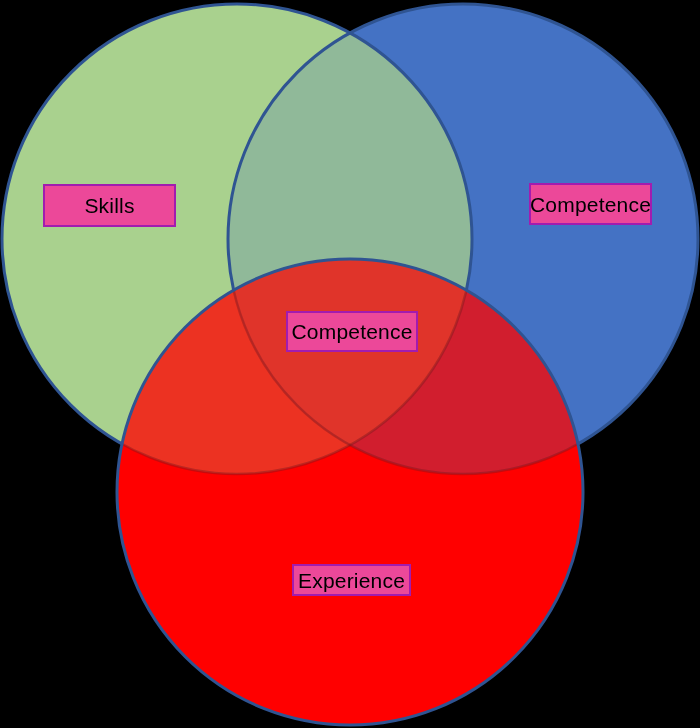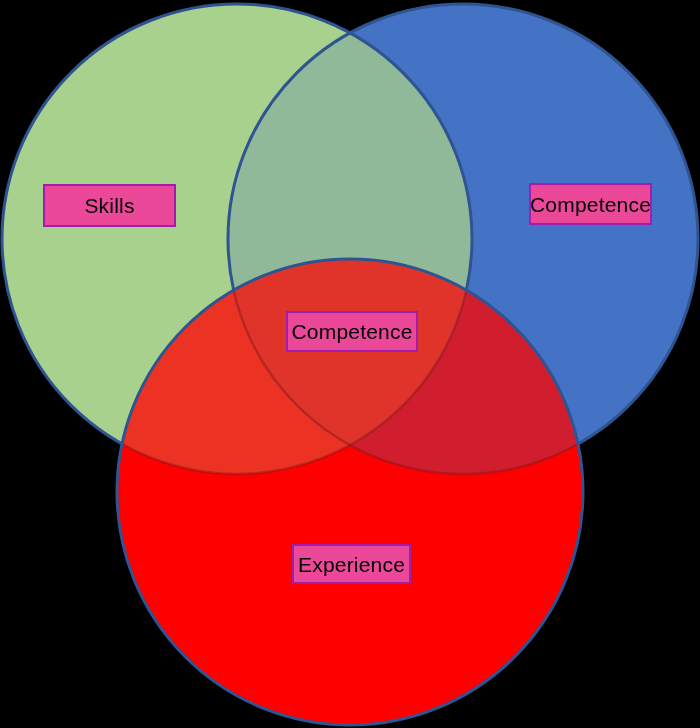--- a/index.html
+++ b/index.html
@@ -32,21 +32,21 @@
     display: flex;
     align-items: center;
     justify-content: center;
     text-align: center;
     line-height: 1;
     letter-spacing: 0.2px;
   }
   .label-skills     { left: 43px;  top: 184px; width: 133px; height: 43px; }
   .label-knowledge  { left: 529px; top: 183px; width: 123px; height: 42px; }
   .label-competence { left: 286px; top: 311px; width: 132px; height: 41px; }
-  .label-experience { left: 292px; top: 544px; width: 119px; height: 40px; }
+  .label-experience { left: 292px; top: 564px; width: 119px; height: 32px; }
 </style>
 </head>
 <body>
 
 <div class="stage">
 
   <svg width="700" height="728" viewBox="0 0 700 728">
     <defs>
       <clipPath id="clipG">
           <circle cx="237" cy="239" r="235"></circle>

